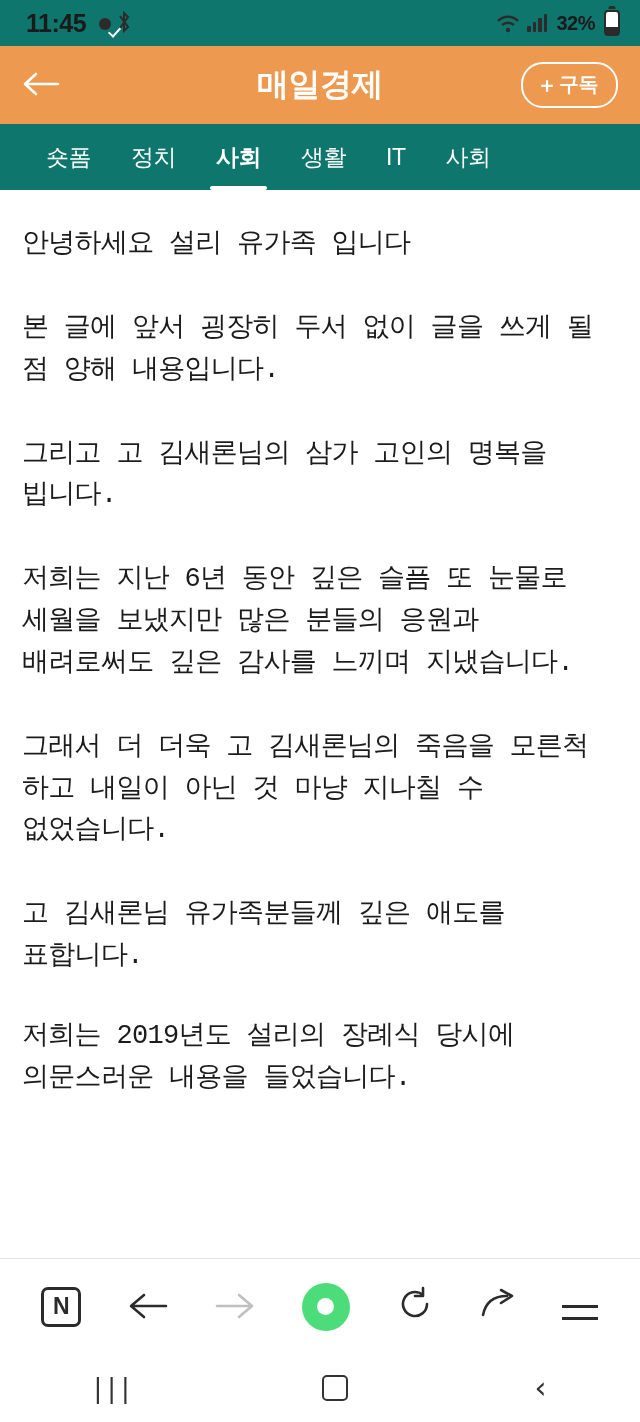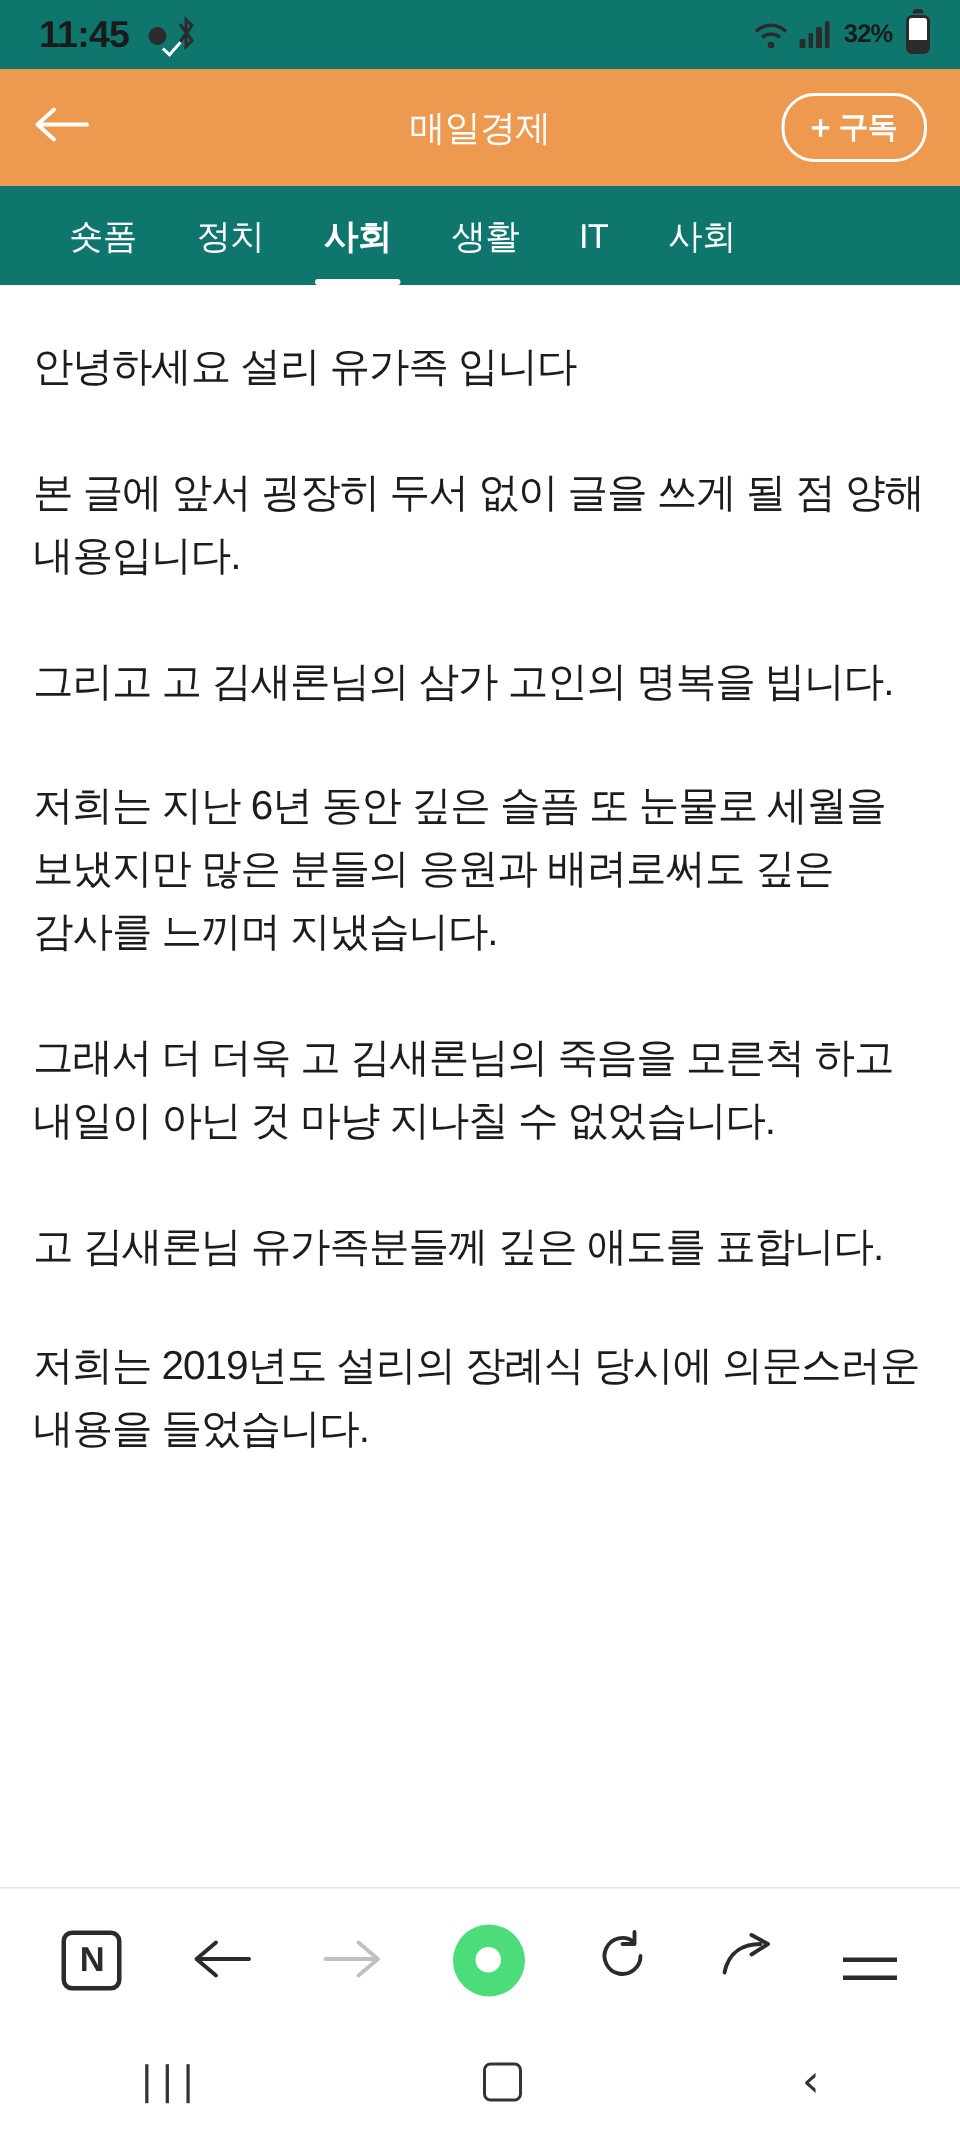--- a/index.html
+++ b/index.html
@@ -77,21 +77,21 @@
     display: flex; align-items: flex-end; gap: 2px; height: 18px;
   }
   .signal-icon i {
     display: block; width: 3.5px; background: #2b2b2b; border-radius: 1px;
   }
   .signal-icon i:nth-child(1) { height: 6px; }
   .signal-icon i:nth-child(2) { height: 10px; }
   .signal-icon i:nth-child(3) { height: 14px; }
   .signal-icon i:nth-child(4) { height: 18px; }
   .battery-pct {
-    font-size: 17px;
+    font-size: 20px;
     font-weight: bold;
     color: #1a1a1a;
     letter-spacing: -0.5px;
   }
   .battery-icon {
     width: 16px; height: 26px;
     border: 2.5px solid #2b2b2b;
     border-radius: 4px;
     position: relative;
     background: linear-gradient(to top, #2b2b2b 32%, #ffffff 32%);
@@ -118,22 +118,22 @@
     font-size: 34px;
     color: #ffffff;
     line-height: 1;
     width: 44px;
     cursor: pointer;
   }
   .header-title {
     position: absolute;
     left: 0; right: 0;
     text-align: center;
-    font-size: 24px;
-    font-weight: normal;
+    font-size: 32px;
+    font-weight: bold;
     color: #ffffff;
     letter-spacing: -0.5px;
     pointer-events: none;
   }
   .subscribe-btn {
     margin-left: auto;
     border: 2px solid #ffffff;
     border-radius: 22px;
     color: #ffffff;
     font-size: 20px;
@@ -183,20 +183,21 @@
     background: #ffffff;
     border-radius: 2px;
   }
 
   
   .article {
     padding: 34px 22px 0 22px;
     background: #ffffff;
     height: 1030px;
     overflow: hidden;
+    font-family: Liberation Mono, monospace;
   }
   .para {
     font-size: 27px;
     line-height: 1.55;
     color: #1c1c1c;
     letter-spacing: -0.7px;
     margin-bottom: 42px;
     word-break: keep-all;
   }
   .para.tight { margin-bottom: 38px; }

